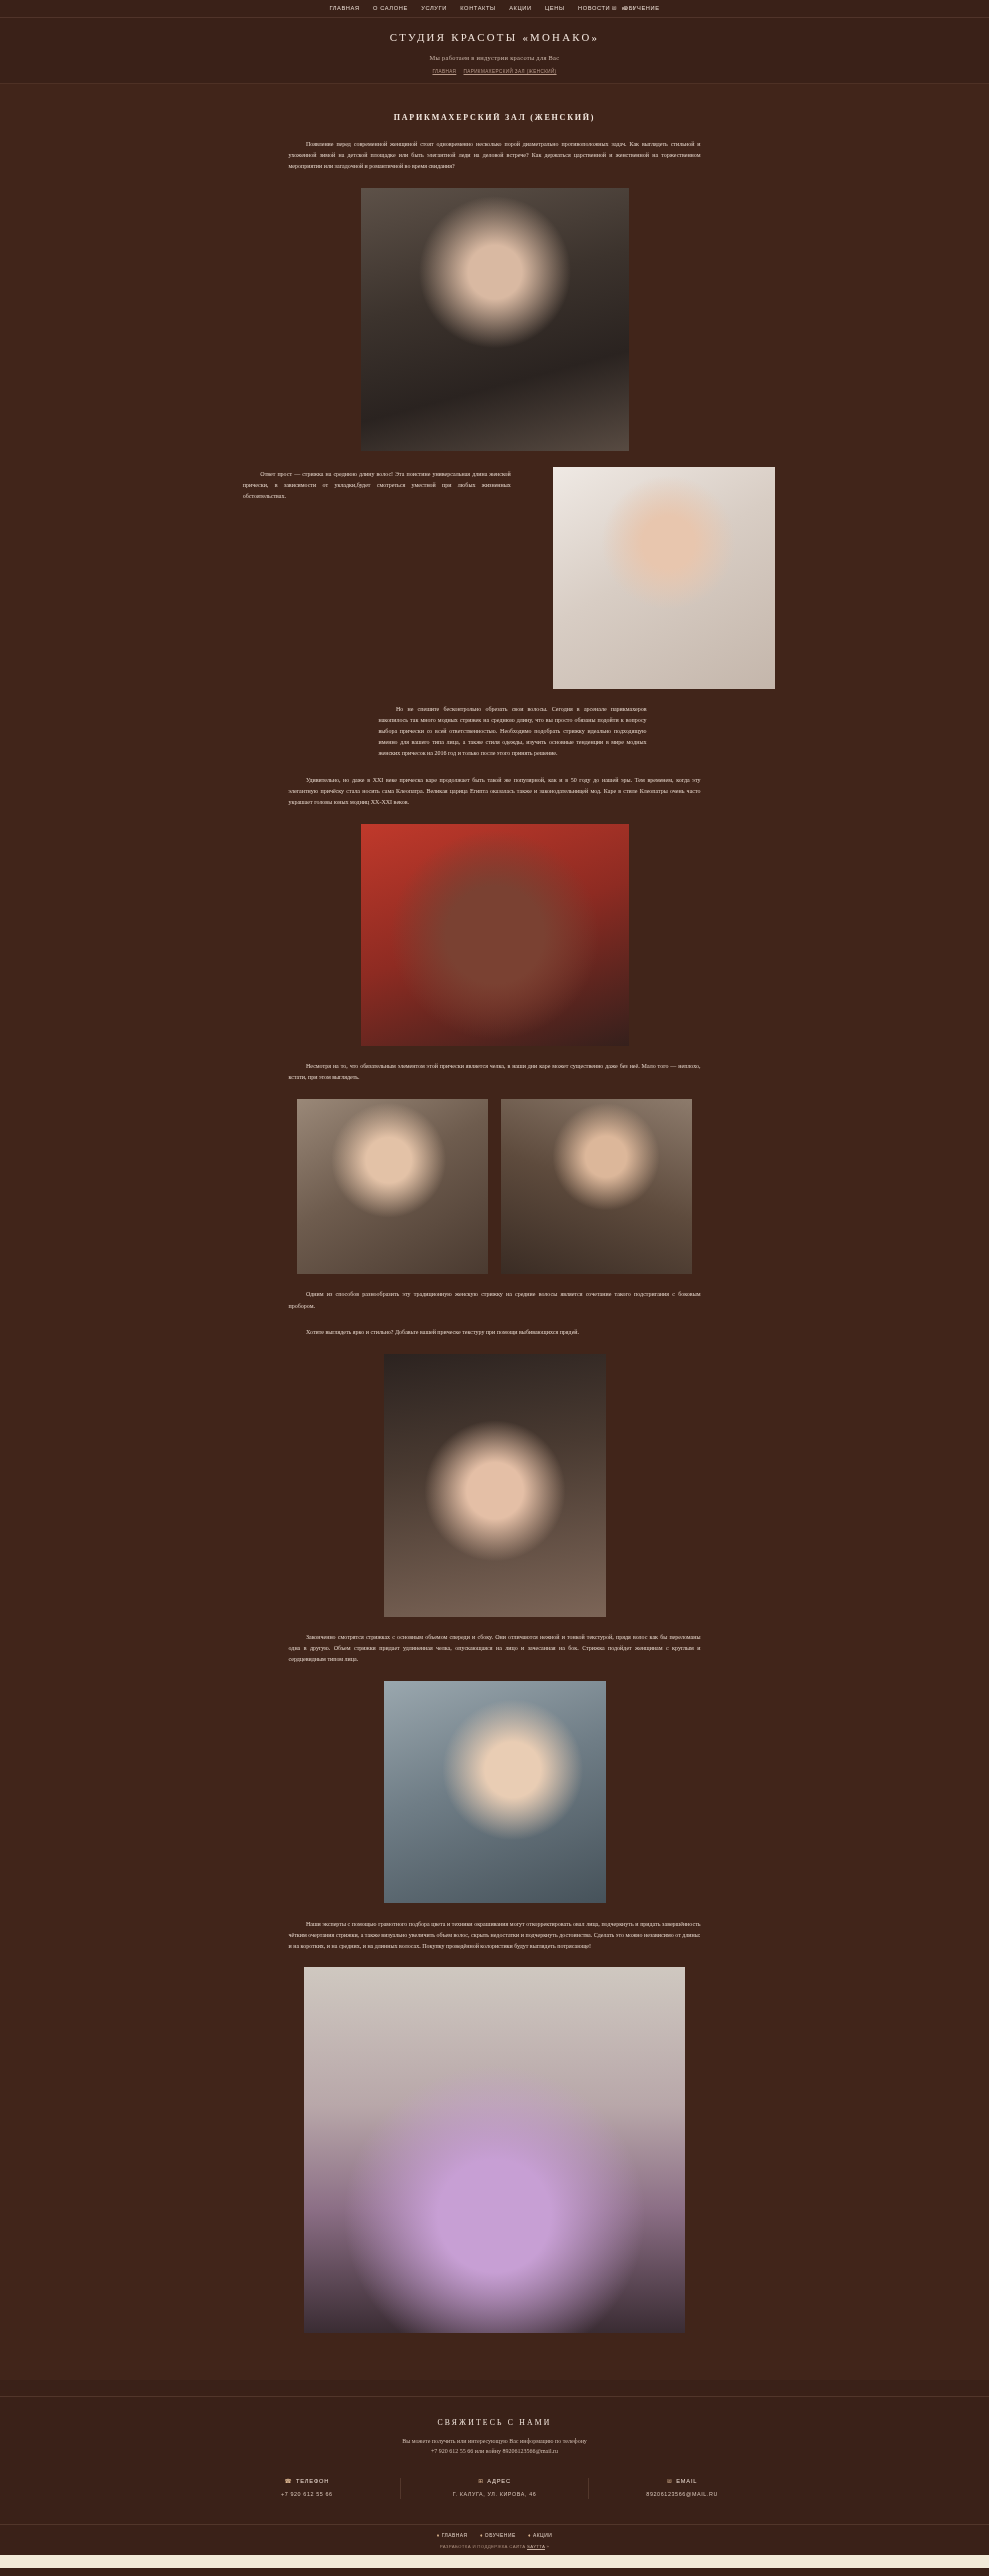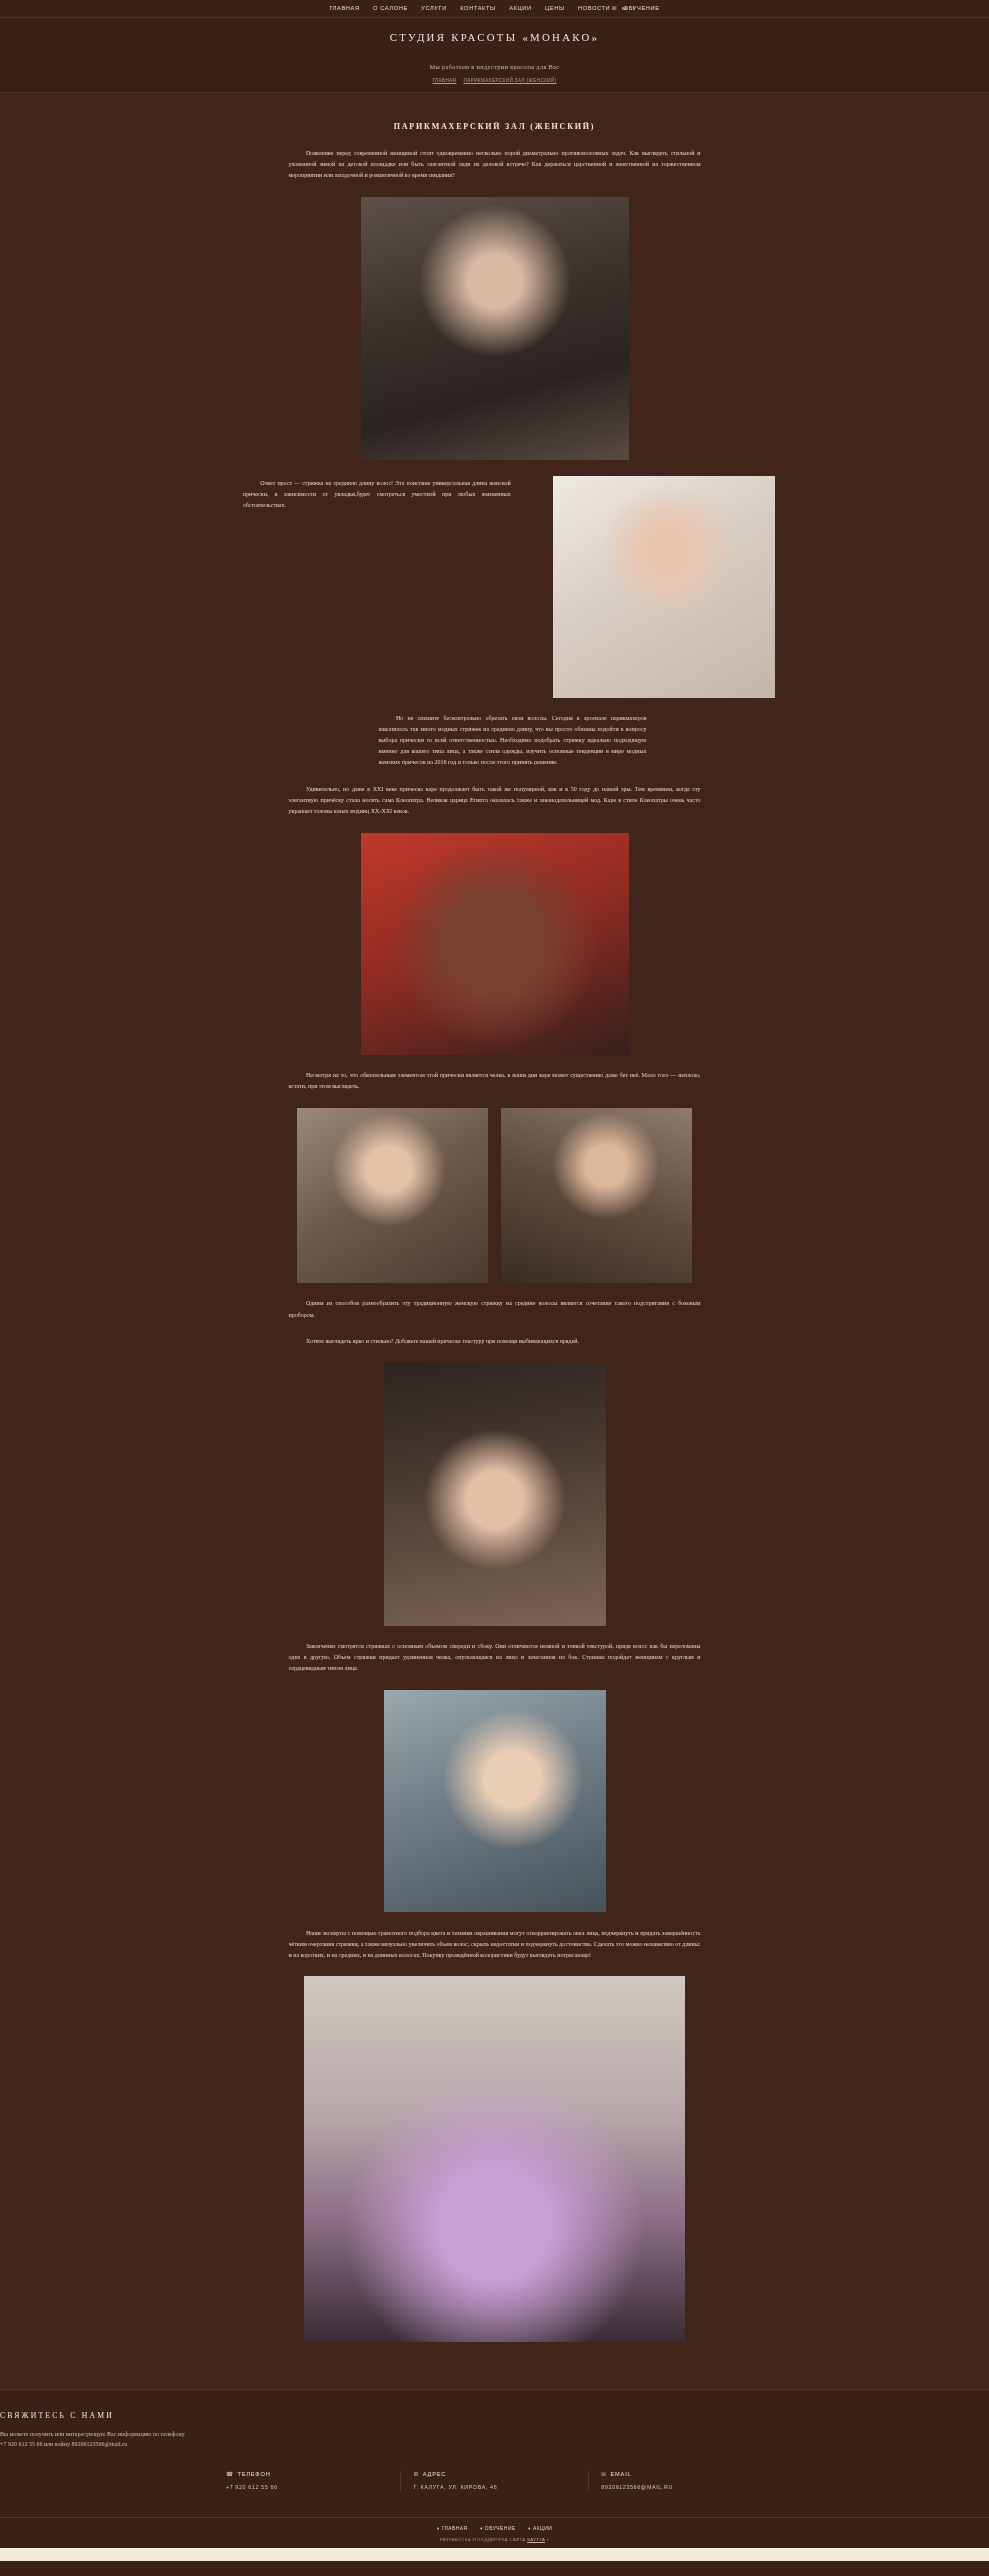--- a/index.html
+++ b/index.html
@@ -55,21 +55,21 @@
     padding: 13.4px 0 9.3px 0;
     text-align: center;
     border-bottom: 0.5px solid #4e3125;
   }
   .brand {
     color: #f0e3da;
     font-family: "Liberation Serif", serif;
     font-size: 10.8px;
     letter-spacing: 2.3px;
     text-transform: uppercase;
-    margin-bottom: 20px;
+    margin-bottom: 11px;
   }
   .slogan {
     color: #cbb6a9;
     font-family: "Liberation Serif", serif;
     font-size: 6.4px;
     letter-spacing: 0.3px;
     margin-bottom: 8.2px;
   }
   .header-links {
     display: flex;
@@ -175,20 +175,22 @@
       radial-gradient(circle at 50% 68%, #c79fd4 0 18%, rgba(199,159,212,0) 48%),
       linear-gradient(180deg, #cfc8c0 0%, #b8a7a9 38%, #8c6f86 66%, #3a2c33 100%);
   }
 
   
   .contact-wrap {
     width: 100%;
     background: #3a2118;
     border-top: 0.5px solid #52362a;
     padding: 21.6px 0 25px 0;
+    text-align: center;
+    margin-top: 16px;
   }
   .contact-title {
     color: #f0e4db;
     font-family: "Liberation Serif", serif;
     font-size: 7.7px;
     letter-spacing: 2.2px;
     text-transform: uppercase;
     margin-bottom: 8.2px;
   }
   .contact-sub {

